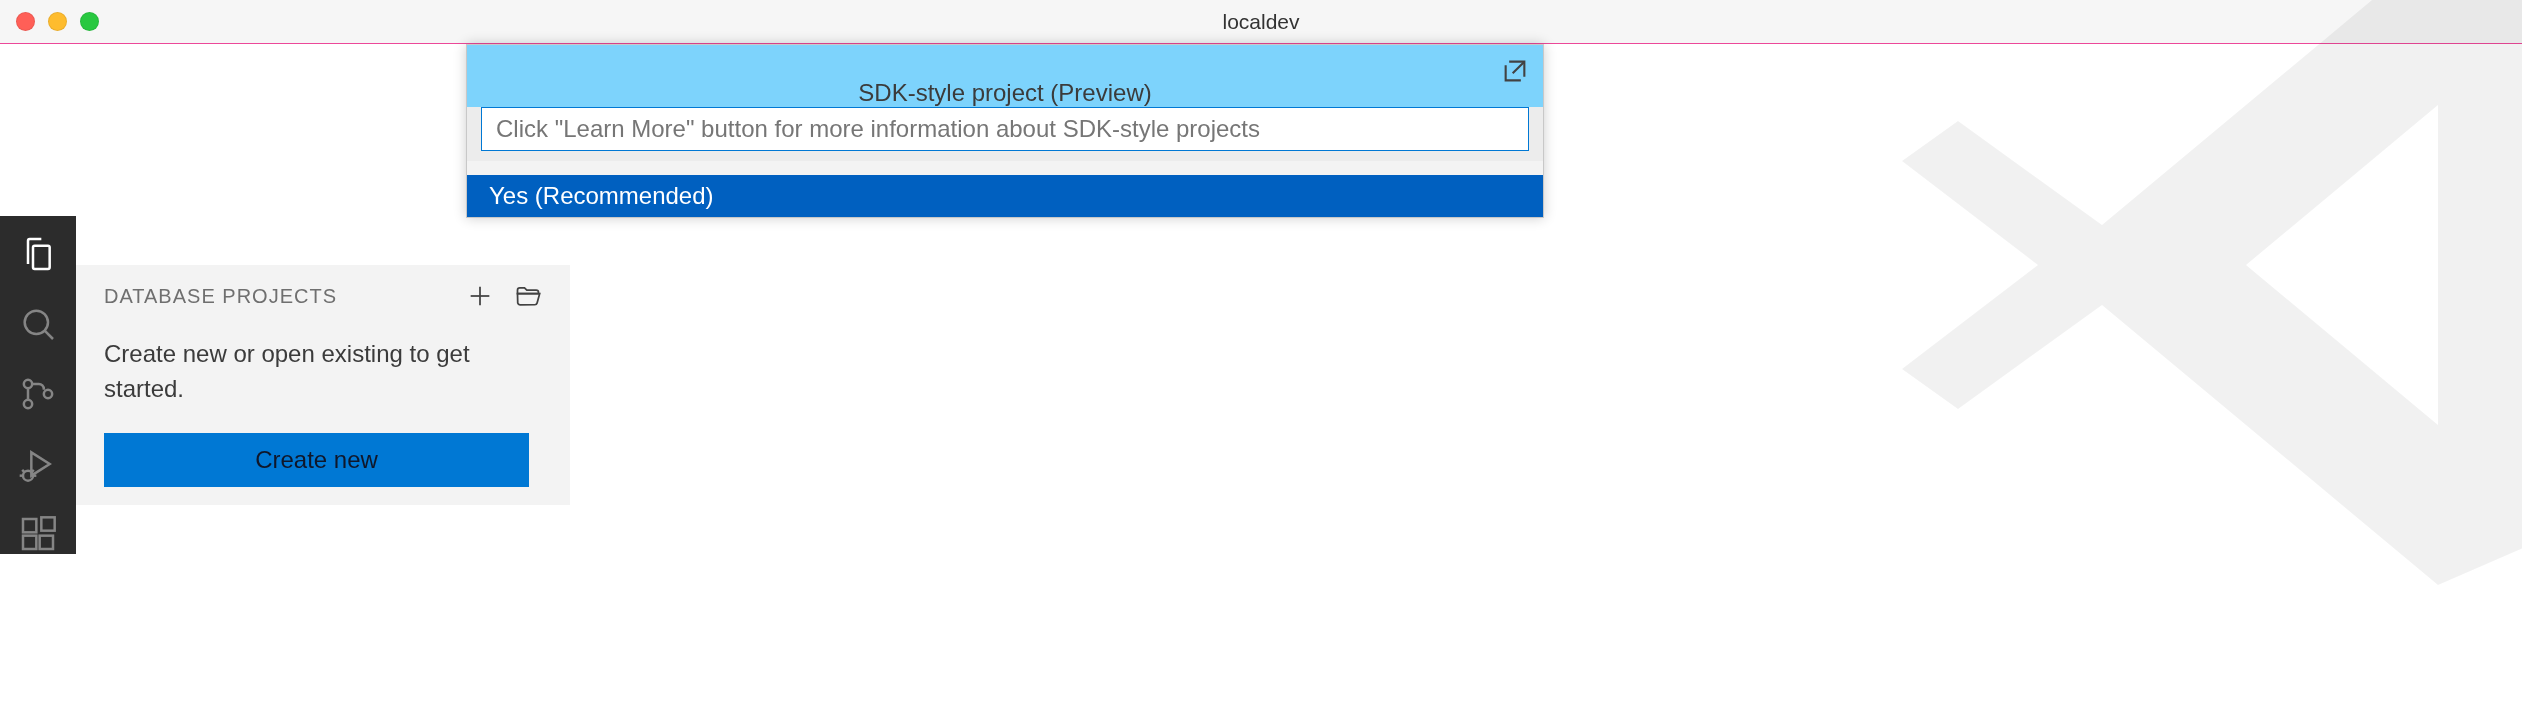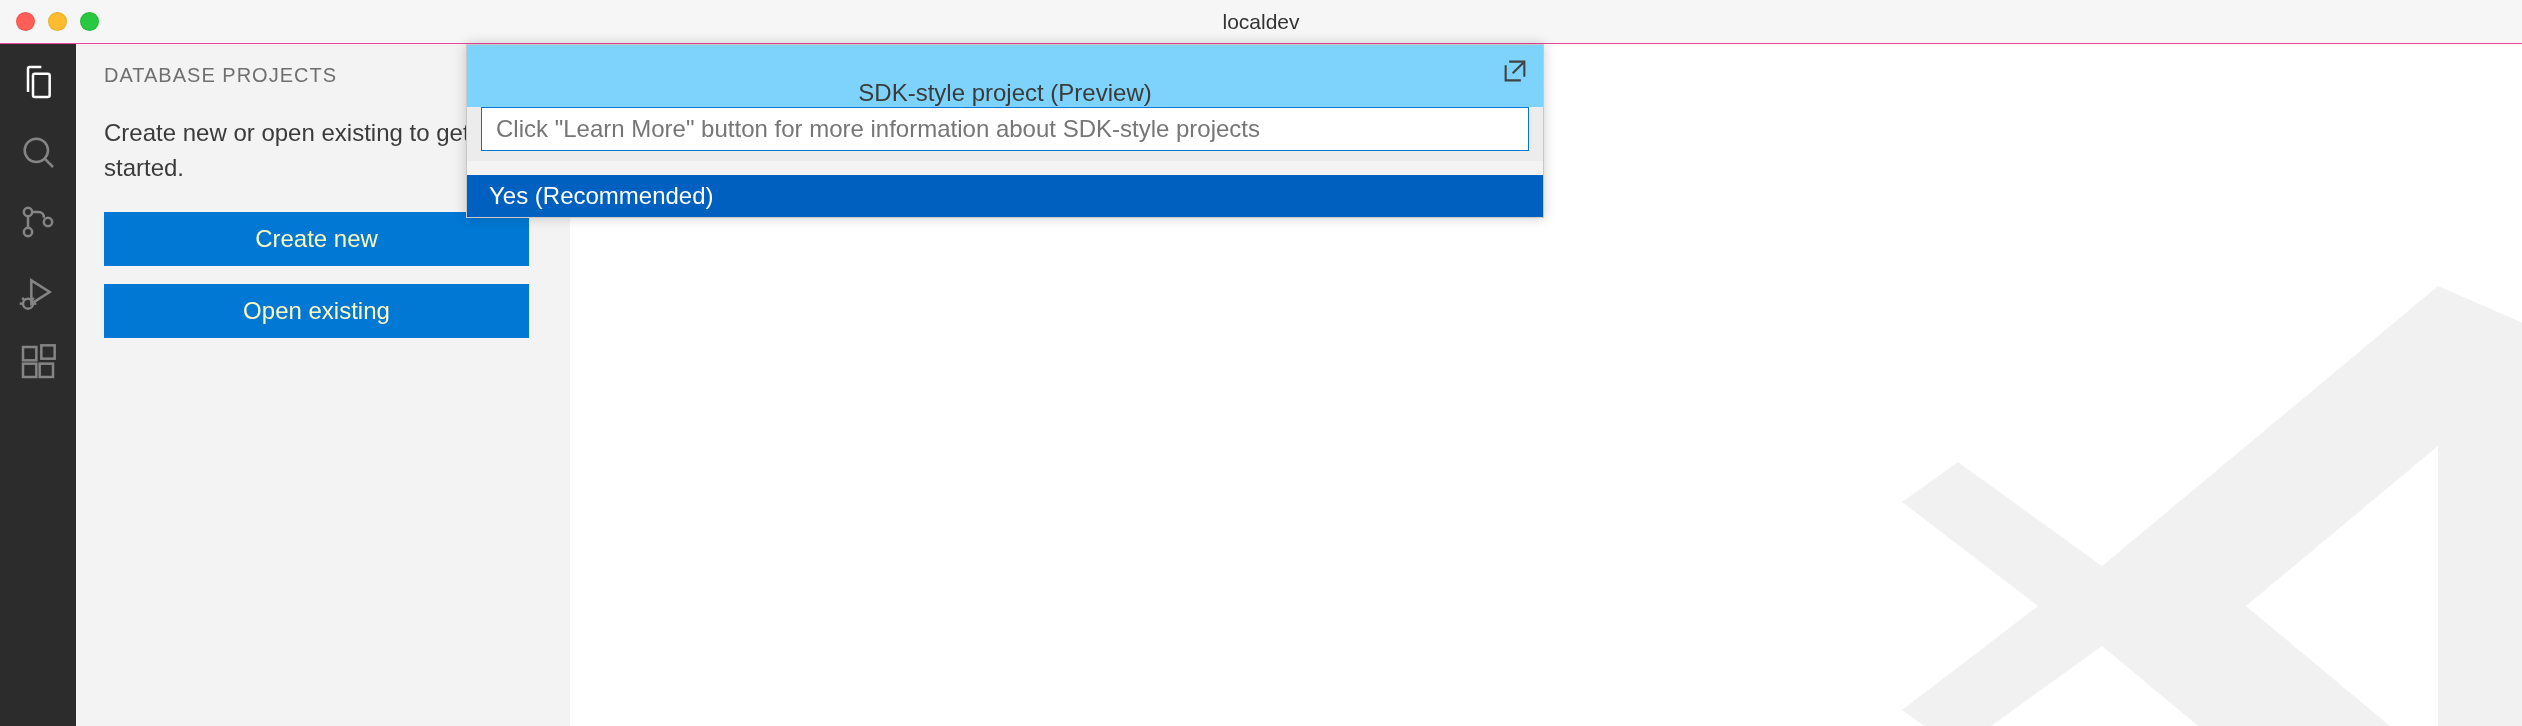--- a/index.html
+++ b/index.html
@@ -16,21 +16,21 @@
     position: relative;
     border-bottom: 1px solid #ec4899;
   }
   .traffic-lights { display: flex; gap: 13px; align-items: center; }
   .traffic-light { width: 19px; height: 19px; border-radius: 50%; }
   .tl-red { background: #ff5f57; border: 1px solid rgba(0,0,0,0.08); }
   .tl-yellow { background: #febc2e; border: 1px solid rgba(0,0,0,0.08); }
   .tl-green { background: #28c840; border: 1px solid rgba(0,0,0,0.08); }
   .title-text { position: absolute; left: 50%; transform: translateX(-50%); font-size: 21px; color: #333; }
   
-  .body { flex: 1; display: flex; min-height: 0; }
+  .body { flex: 1; display: flex; min-height: 0; align-items: center; }
   
   .activity-bar {
     width: 76px;
     background: #2c2c2c;
     display: flex;
     flex-direction: column;
     align-items: center;
     padding-top: 18px;
     gap: 30px;
   }
@@ -57,21 +57,21 @@
   .sidebar-action svg { width: 100%; height: 100%; }
   
   .sidebar-body { padding: 10px 28px 0 28px; }
   .intro-text { font-size: 24px; color: #3b3b3b; line-height: 1.45; margin-bottom: 26px; }
   
   .btn-primary {
     display: block;
     width: 425px;
     height: 54px;
     background: #0078d4;
-    color: #fef9c3;
+    color: #0f172a;
     border: none;
     font-size: 24px;
     cursor: pointer;
     margin-bottom: 18px;
   }
   
   .docs-text { font-size: 24px; color: #3b3b3b; line-height: 1.45; margin-top: 8px; }
   .docs-link { color: #006ab1; cursor: pointer; }
   
   .editor-area { flex: 1; background: #fff; position: relative; }
@@ -216,21 +216,20 @@
             <svg viewBox="0 0 24 24" fill="none" stroke="currentColor" stroke-width="1.5">
               <path d="M3 7a2 2 0 0 1 2-2h4l2 2h8a2 2 0 0 1 2 2v1H3z"></path>
               <path d="M3 10h19l-2.2 8a2 2 0 0 1-1.9 1.5H5.1A2 2 0 0 1 3.2 18z"></path>
             </svg>
           </div>
         </div>
       </div>
       <div class="sidebar-body">
         <div class="intro-text">Create new or open existing to get started.</div>
         <button class="btn-primary">Create new</button>
-        <button class="btn-primary">Open existing</button>
       </div>
     </div>
 
     <div class="editor-area">
       <div class="watermark">
         <svg viewBox="0 0 100 100" fill="#000">
           <path d="M72 10 L95 20 L95 80 L72 90 L30 55 L12 68 L5 63 L22 50 L5 37 L12 32 L30 45 Z M72 30 L48 50 L72 70 Z"></path>
         </svg>
       </div>
     </div>

